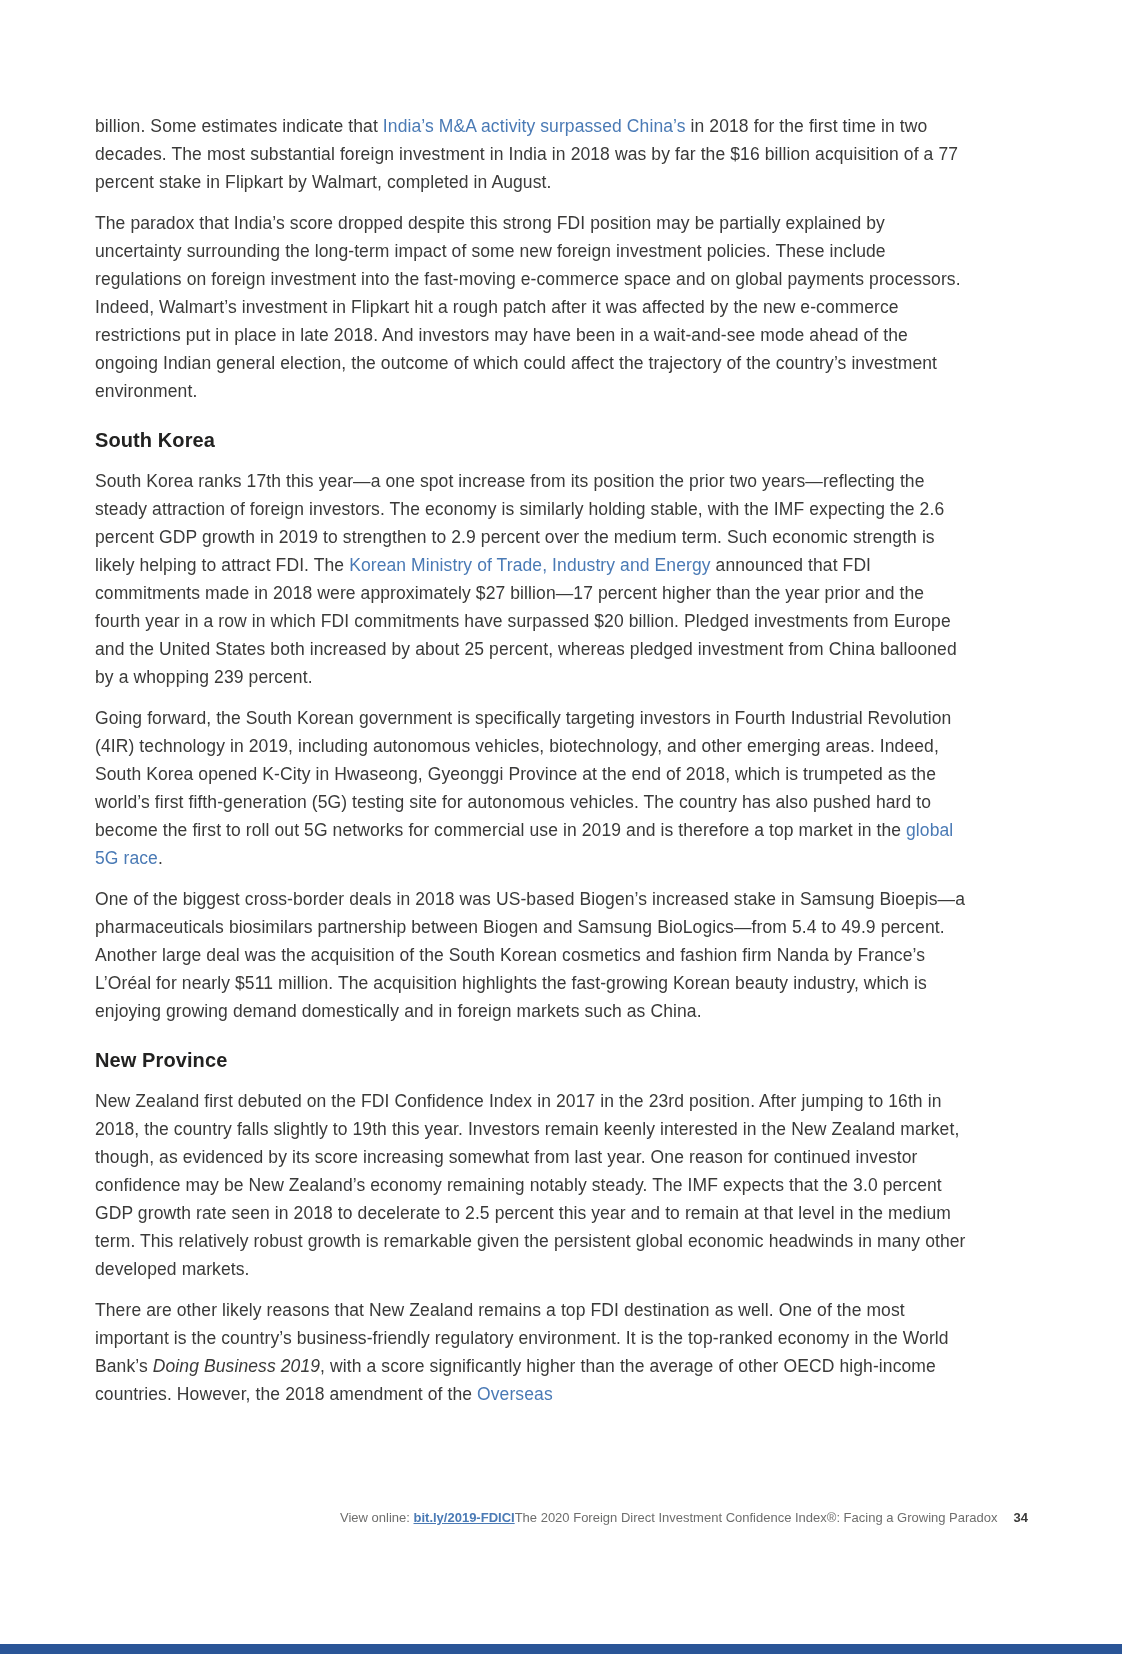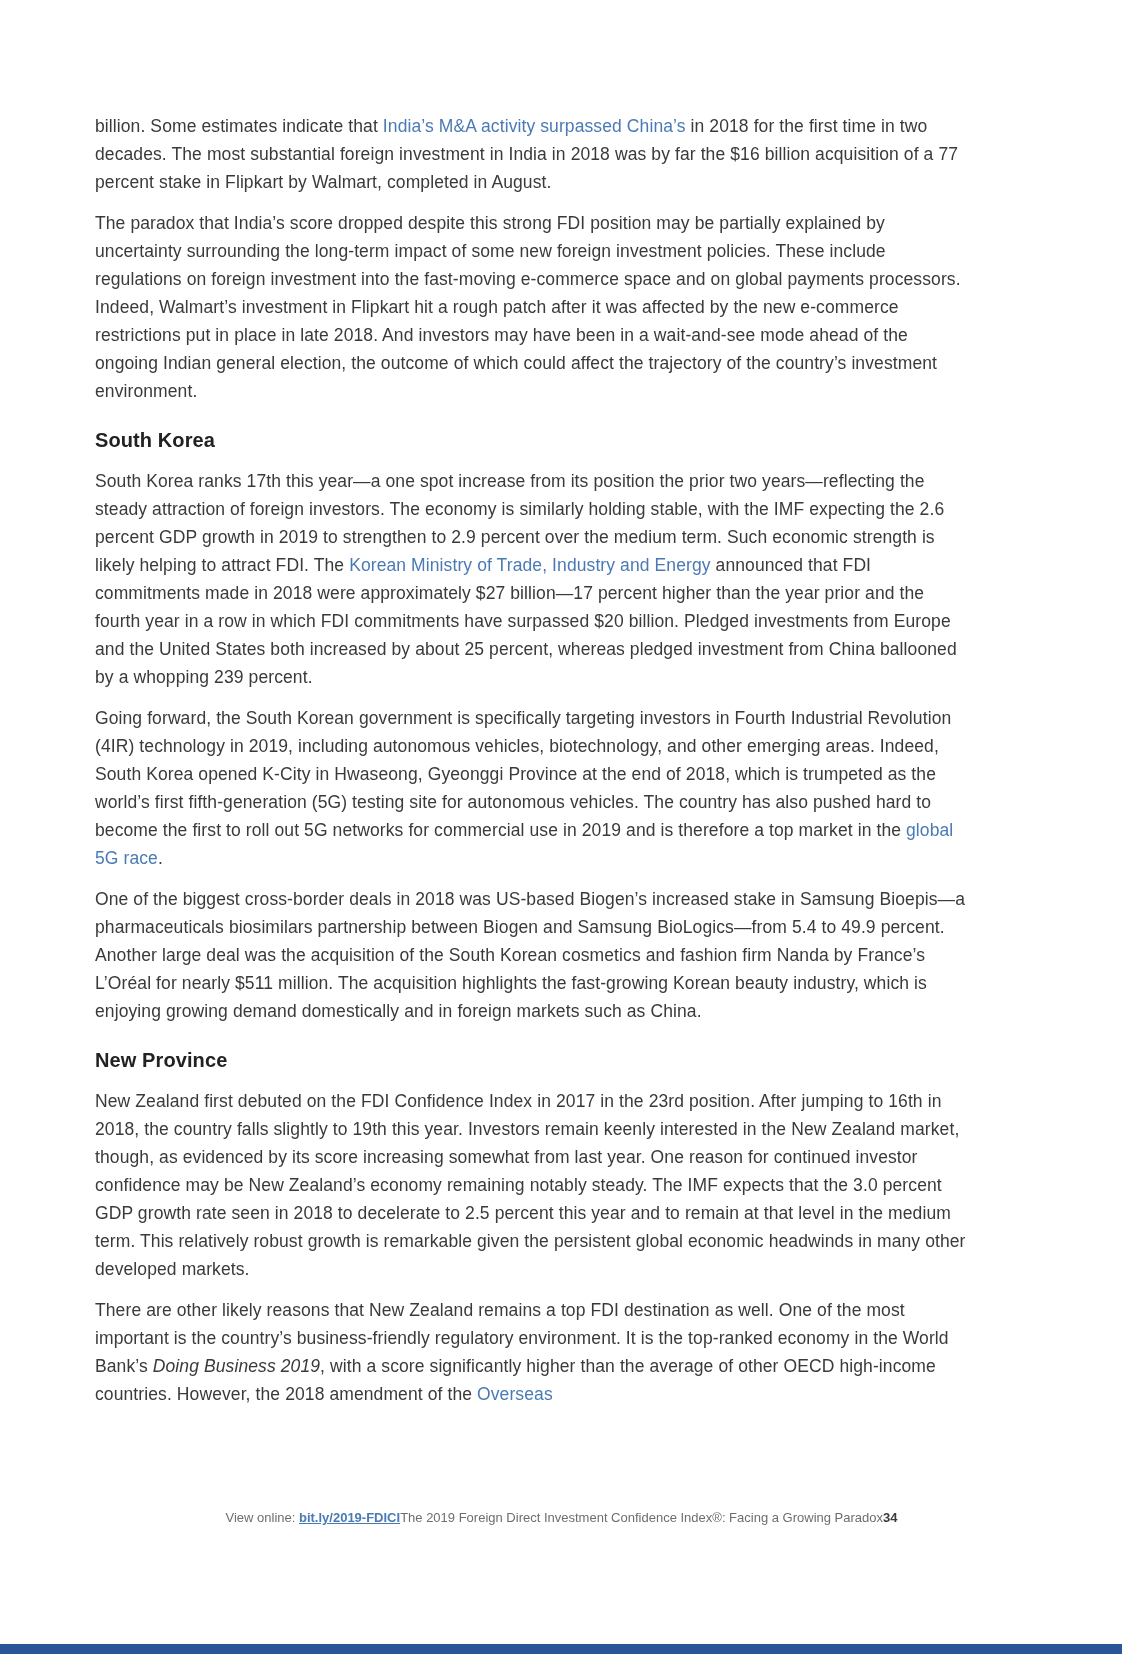--- a/index.html
+++ b/index.html
@@ -38,37 +38,37 @@
     color: var(--link-color, #4a7ab5);
     text-decoration: none;
     cursor: pointer;
   }
   .footer {
     position: absolute;
     left: 95px;
     right: 94px;
     top: 1510px;
     display: flex;
-    justify-content: center;
+    justify-content: flex-end;
     align-items: baseline;
     font-size: 13px;
     color: var(--footer-text, #6e6e6d);
   }
   .footer-left { white-space: nowrap; }
   .footer-right { white-space: nowrap; text-align: right; }
   .footer-link {
     color: var(--link-color, #4a7ab5);
     font-weight: 700;
     text-decoration: underline;
     cursor: pointer;
   }
   .page-number {
     color: #3a3a39;
     font-weight: 700;
-    margin-left: 0;
+    margin-left: 16px;
   }
   .bottom-bar {
     position: absolute;
     left: 0;
     bottom: 0;
     width: 100%;
     height: 10px;
     background: var(--bar-color, #2a5597);
   }
 </style>
@@ -87,19 +87,19 @@
       <h3 class="heading">New Province</h3>
       <p class="para"><span>New Zealand first debuted on the FDI Confidence Index in 2017 in the 23rd position. After jumping to 16th in 2018, the country falls slightly to 19th this year. Investors remain keenly interested in the New Zealand market, though, as evidenced by its score increasing somewhat from last year. One reason for continued investor confidence may be New Zealand’s economy remaining notably steady. The IMF expects that the 3.0 percent GDP growth rate seen in 2018 to decelerate to 2.5 percent this year and to remain at that level in the medium term. This relatively robust growth is remarkable given the persistent global economic headwinds in many other developed markets.</span></p>
       <p class="para"><span>There are other likely reasons that New Zealand remains a top FDI destination as well. One of the most important is the country’s business-friendly regulatory environment. It is the top-ranked economy in the World Bank’s </span><em>Doing Business 2019</em><span>, with a score significantly higher than the average of other OECD high-income countries. However, the 2018 amendment of the </span><a href="#" class="link">Overseas</a></p>
     </div>
 
   <div class="footer">
     <div class="footer-left">
       <span>View online: </span><a href="#" class="footer-link">bit.ly/2019-FDICI</a>
     </div>
     <div class="footer-right">
-      <span>The 2019 Foreign Direct Investment Confidence Index®: Facing a Growing Paradox</span><span class="page-number">34</span>
+      <span>The 2020 Foreign Direct Investment Confidence Index®: Facing a Growing Paradox</span><span class="page-number">34</span>
     </div>
   </div>
 
   <div class="bottom-bar"></div>
 
 </div>
 
 </body></html>

